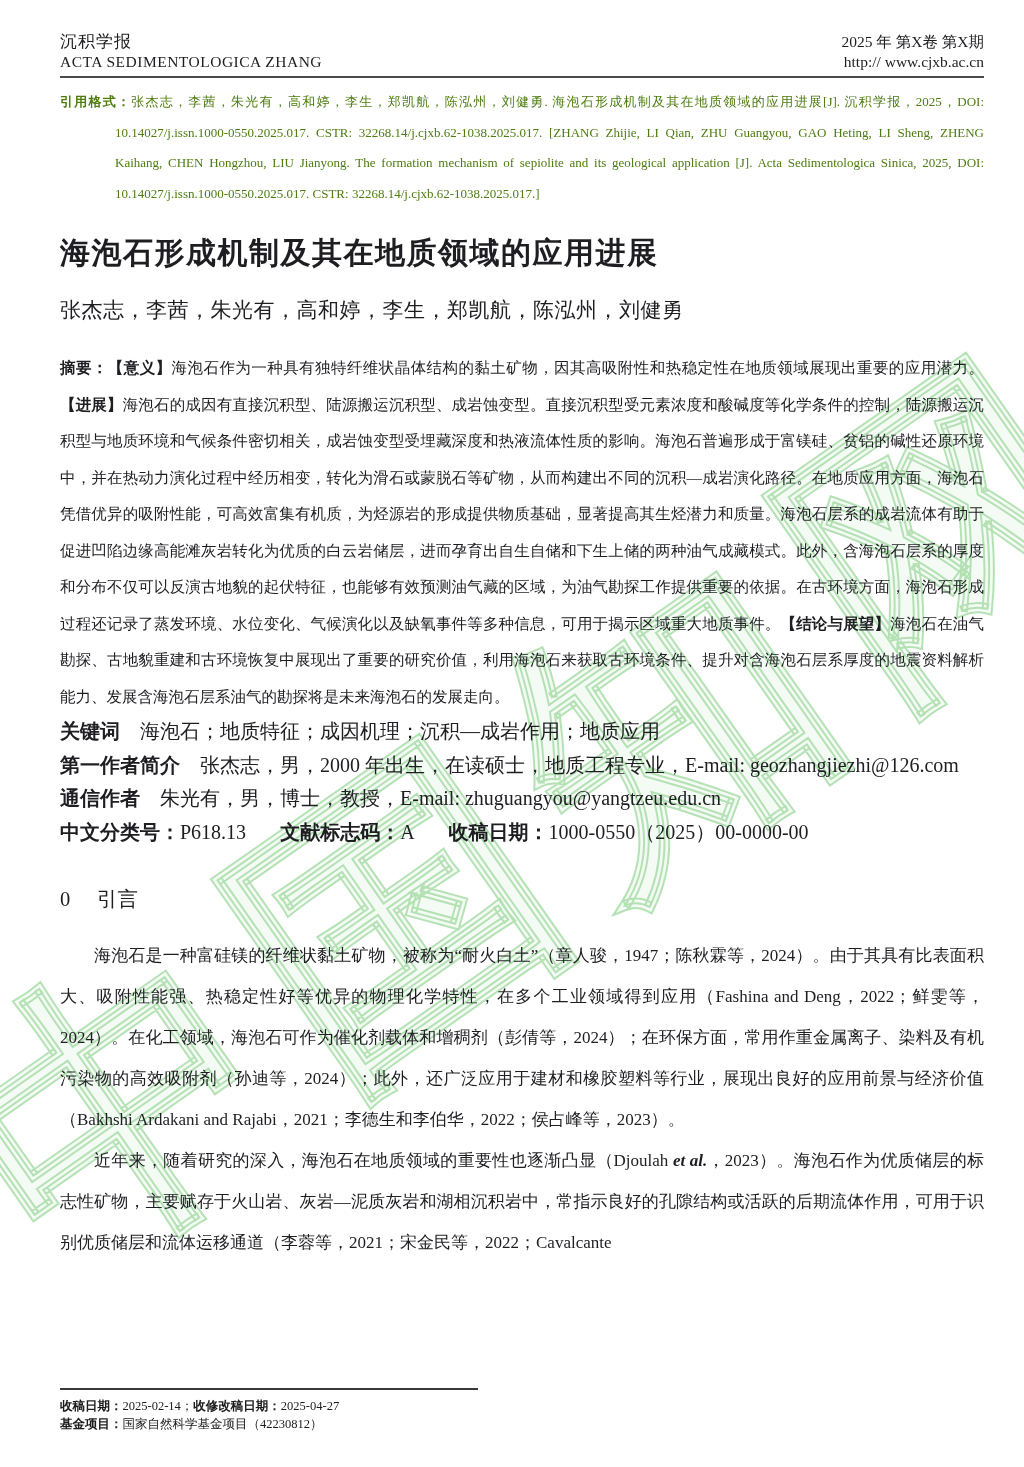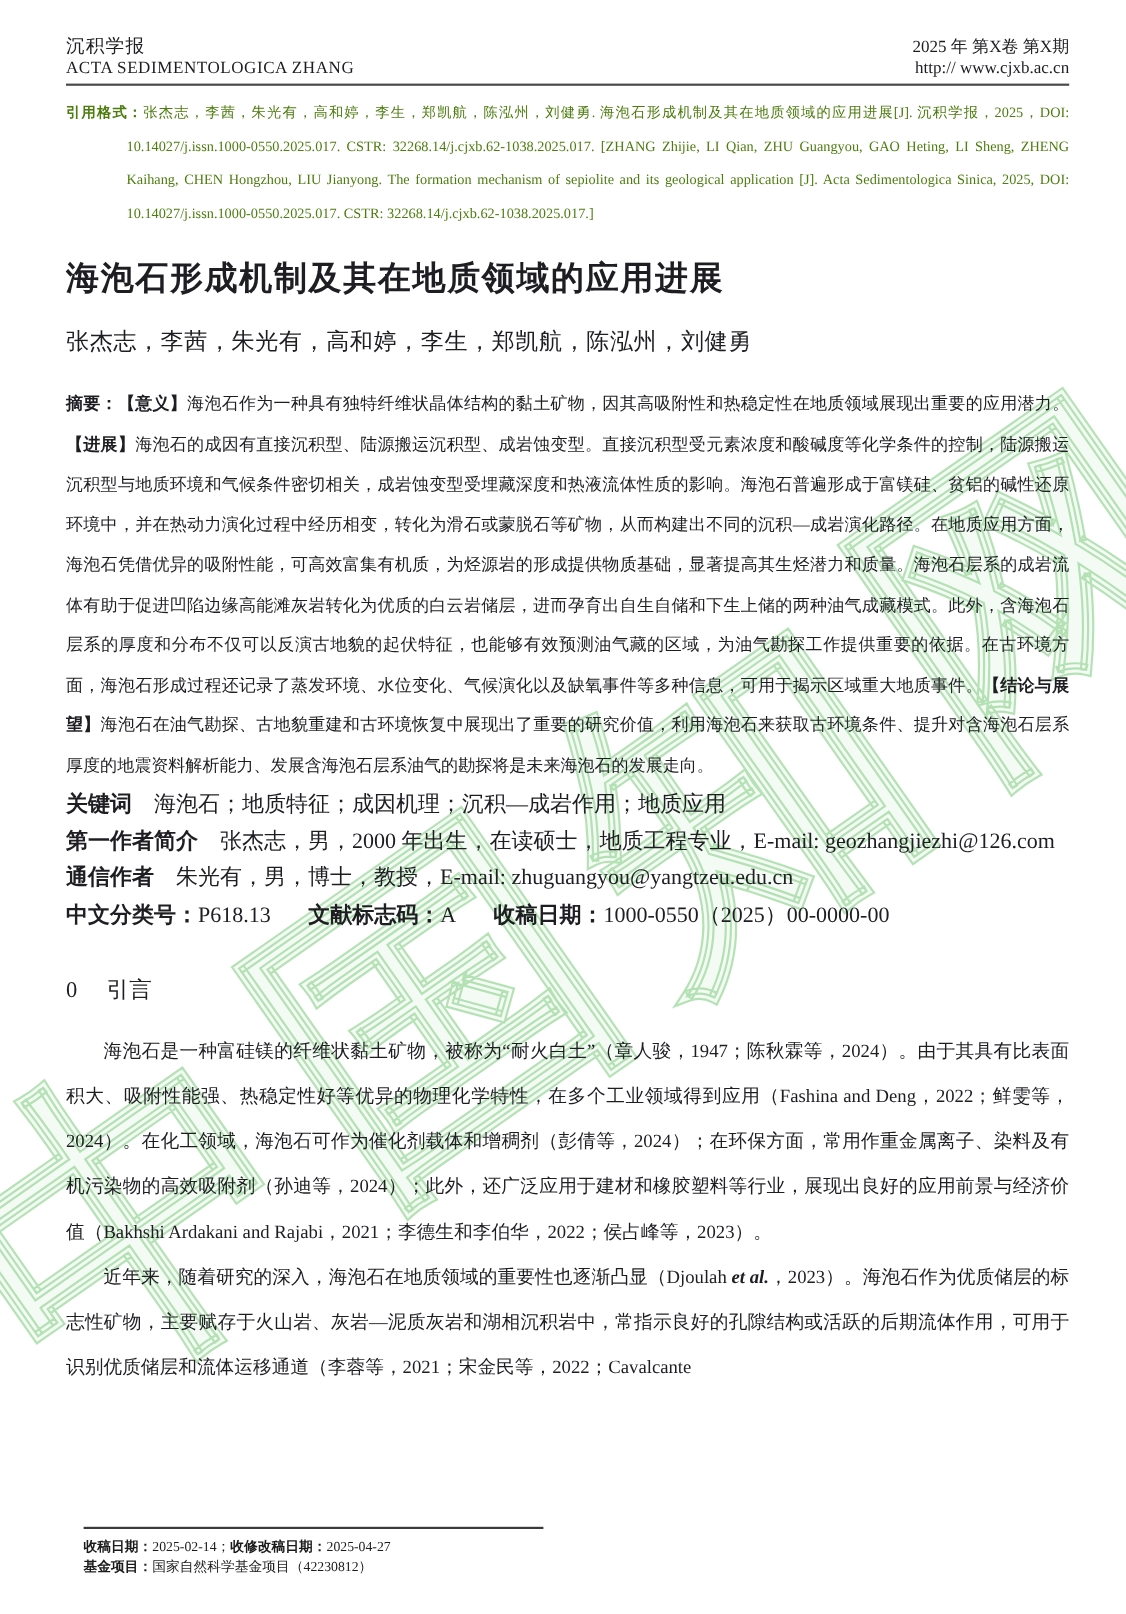--- a/index.html
+++ b/index.html
@@ -21,21 +21,21 @@
     font-size:300px;
     letter-spacing:34px;
     white-space:nowrap;
     color:rgba(186,232,186,0.16);
     -webkit-text-stroke:2px rgba(158,216,158,0.75);
     transform:rotate(-35deg);
     transform-origin:center;
     pointer-events:none;
     user-select:none;
   }
-  .content{position:relative;z-index:1;padding:30px 52px 0 60px;}
+  .content{position:relative;z-index:1;padding:30px 40px 0 60px;}
   
   .hdr-row{display:flex;justify-content:space-between;align-items:baseline;}
   .hdr-journal-cn{font-size:17px;letter-spacing:1px;}
   .hdr-issue{font-size:15.5px;}
   .hdr-journal-en{font-size:15.5px;letter-spacing:0.5px;}
   .hdr-site{font-size:15.5px;}
   .hdr-rule{border-bottom:2.5px solid #4a4a4a;margin-top:5px;}
   
   .citation{
     margin-top:9px;
@@ -75,21 +75,21 @@
   .body-para{
     font-size:17px;
     line-height:41px;
     text-align:justify;
     text-indent:2em;
     margin:0;
   }
   .body-para.first{margin-top:22px;}
   .italic{font-style:italic;font-weight:bold;}
   
-  .footnote{position:absolute;left:76px;bottom:34px;z-index:1;}
+  .footnote{position:absolute;left:60px;bottom:34px;z-index:1;}
   .foot-rule{width:418px;border-top:2.5px solid #3a3a3a;margin-bottom:7px;}
   .foot-line{font-size:12.5px;line-height:18px;color:#1b1b1b;}
 </style>
 </head>
 <body>
 
 <div class="page">
 
   <div class="watermark">中国知网</div>
 

